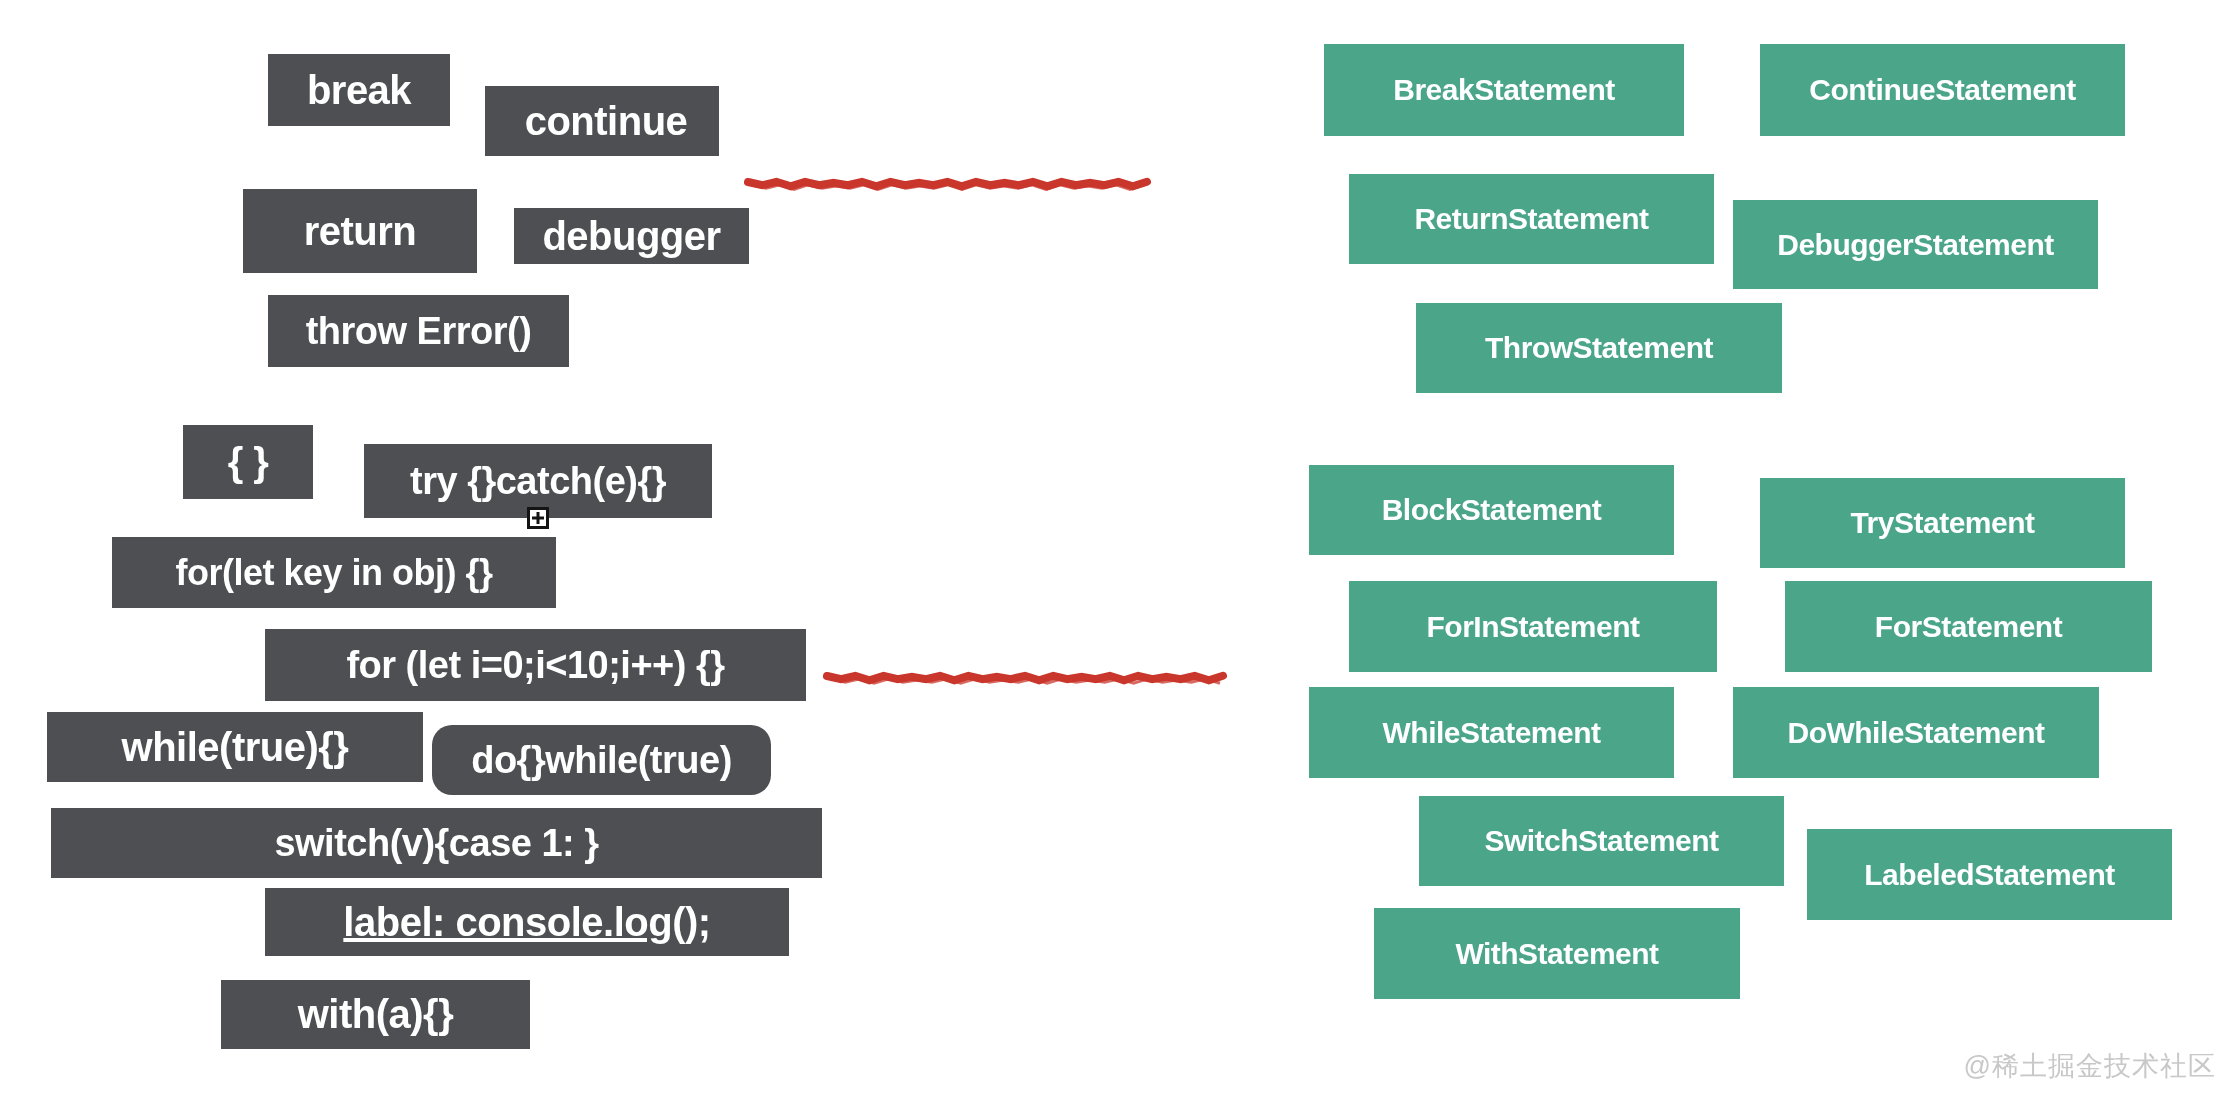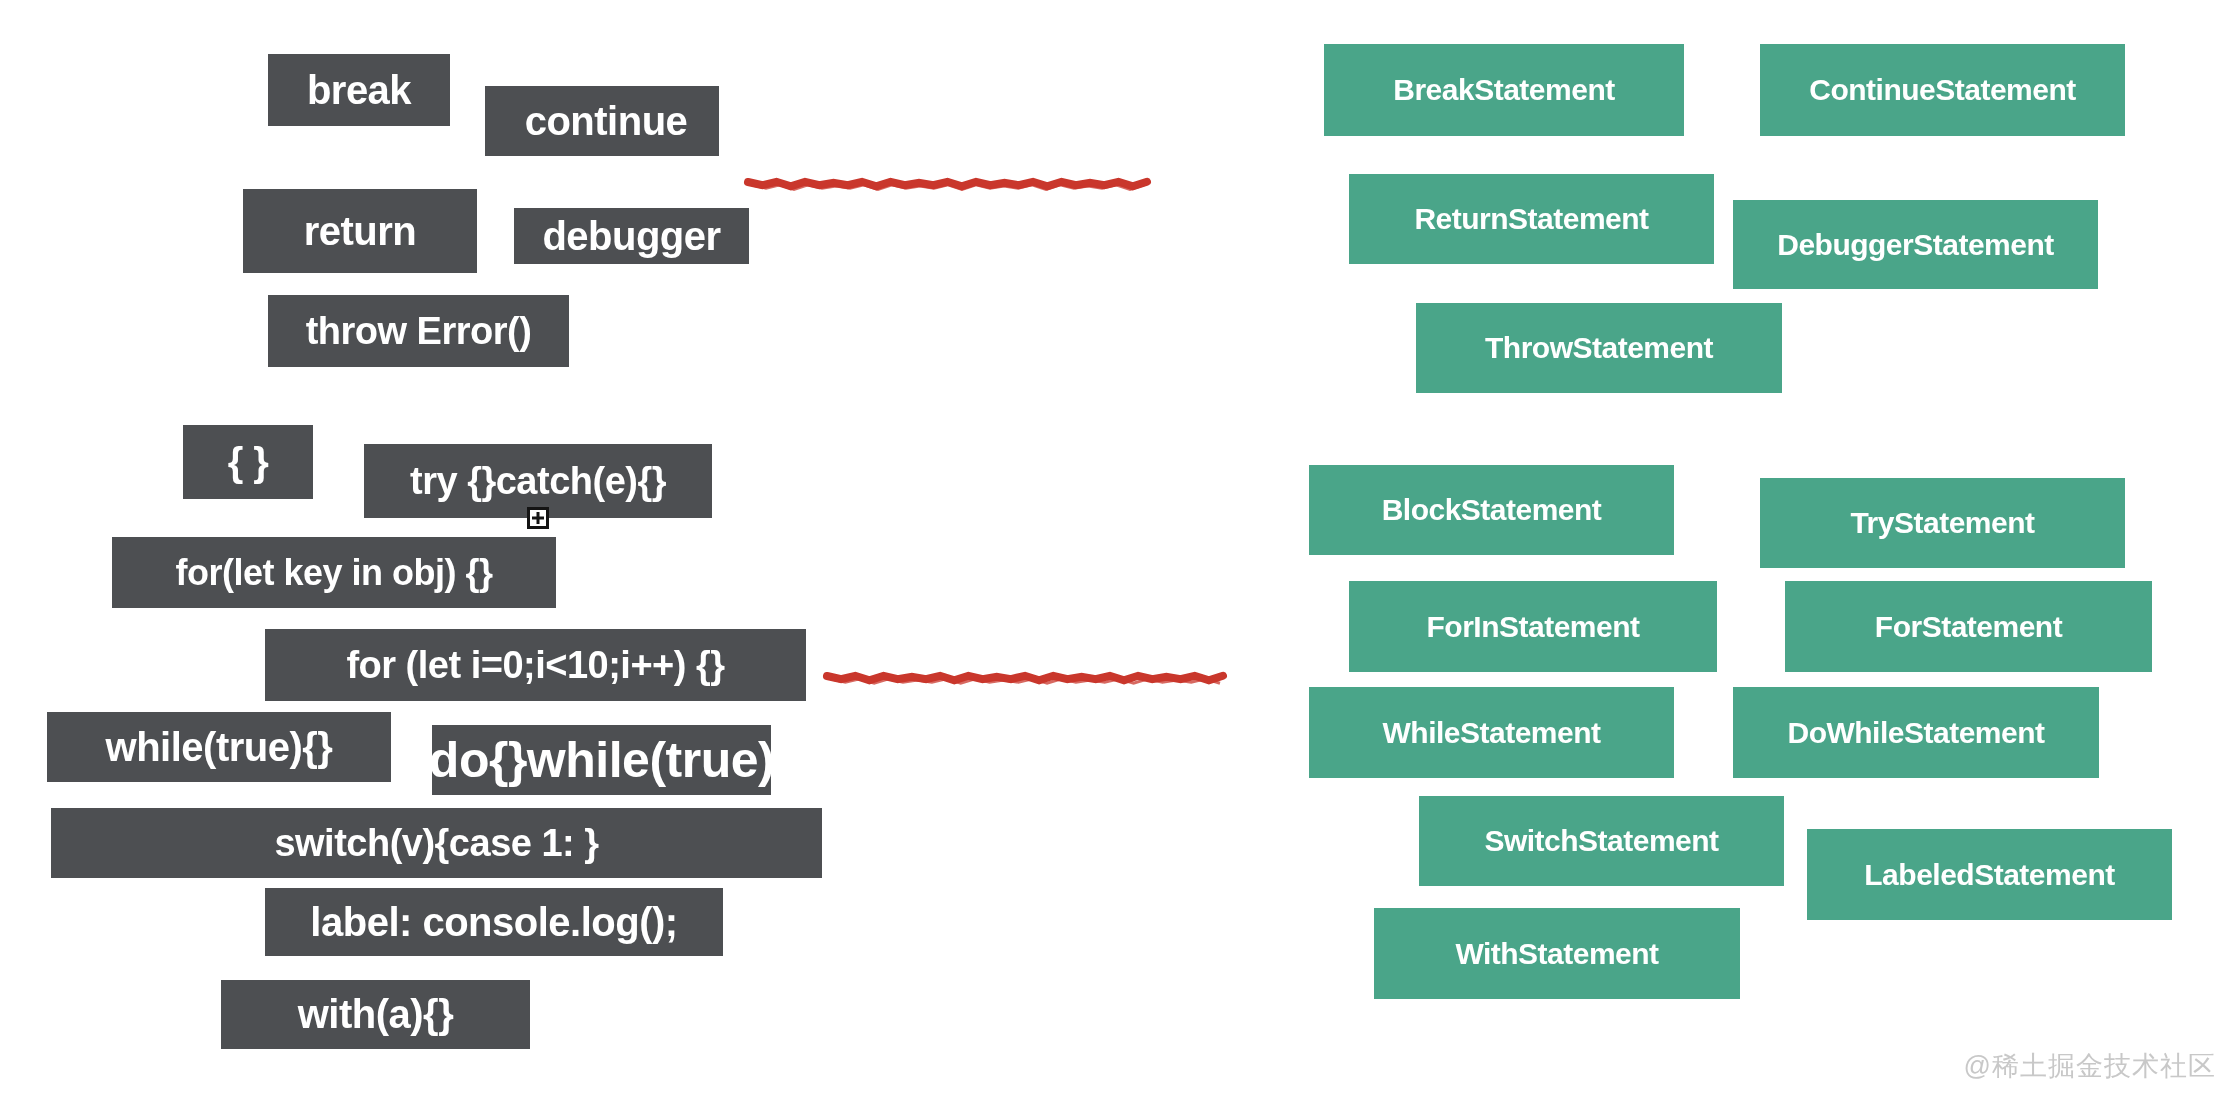--- a/index.html
+++ b/index.html
@@ -50,24 +50,24 @@
   <div id="code-layer">
       <div class="code-box" style="left: 268px; top: 54px; width: 182px; height: 72px;">break</div>
       <div class="code-box" style="left: 485px; top: 86px; width: 234px; height: 70px; padding-left: 8px;">continue</div>
       <div class="code-box" style="left: 243px; top: 189px; width: 234px; height: 84px;">return</div>
       <div class="code-box" style="left: 514px; top: 208px; width: 235px; height: 56px;">debugger</div>
       <div class="code-box" style="left: 268px; top: 295px; width: 301px; height: 72px; font-size: 38px;">throw Error()</div>
       <div class="code-box" style="left: 183px; top: 425px; width: 130px; height: 74px;">{ }</div>
       <div class="code-box" style="left: 364px; top: 444px; width: 348px; height: 74px; font-size: 38px;">try {}catch(e){}</div>
       <div class="code-box" style="left: 112px; top: 537px; width: 444px; height: 71px; font-size: 36px;">for(let key in obj) {}</div>
       <div class="code-box" style="left: 265px; top: 629px; width: 541px; height: 72px; font-size: 38px;">for (let i=0;i&lt;10;i++) {}</div>
-      <div class="code-box" style="left: 47px; top: 712px; width: 344px; height: 70px; text-align: center;">while(true){}</div>
-      <div class="code-box" style="left: 432px; top: 725px; width: 339px; height: 70px; font-size: 50px;">do{}while(true)</div>
+      <div class="code-box" style="left: 47px; top: 712px; width: 376px; height: 70px; text-align: center;">while(true){}</div>
+      <div class="code-box" style="left: 432px; top: 725px; width: 339px; height: 70px; font-size: 38px; border-radius: 20px;">do{}while(true)</div>
       <div class="code-box" style="left: 51px; top: 808px; width: 771px; height: 70px; font-size: 38px;"><span>switch(v){case 1: </span><span>}</span></div>
-      <div class="code-box" style="left: 265px; top: 888px; width: 458px; height: 68px;">label: console.log();</div>
+      <div class="code-box" style="left: 265px; top: 888px; width: 524px; height: 68px; text-decoration: underline;">label: console.log();</div>
       <div class="code-box" style="left: 221px; top: 980px; width: 309px; height: 69px;">with(a){}</div>
     </div>
   <div id="ast-layer">
       <div class="ast-box" style="left: 1324px; top: 44px; width: 360px; height: 92px;">BreakStatement</div>
       <div class="ast-box" style="left: 1760px; top: 44px; width: 365px; height: 92px;">ContinueStatement</div>
       <div class="ast-box" style="left: 1349px; top: 174px; width: 365px; height: 90px;">ReturnStatement</div>
       <div class="ast-box" style="left: 1733px; top: 200px; width: 365px; height: 89px;">DebuggerStatement</div>
       <div class="ast-box" style="left: 1416px; top: 303px; width: 366px; height: 90px;">ThrowStatement</div>
       <div class="ast-box" style="left: 1309px; top: 465px; width: 365px; height: 90px;">BlockStatement</div>
       <div class="ast-box" style="left: 1760px; top: 478px; width: 365px; height: 90px;">TryStatement</div>

